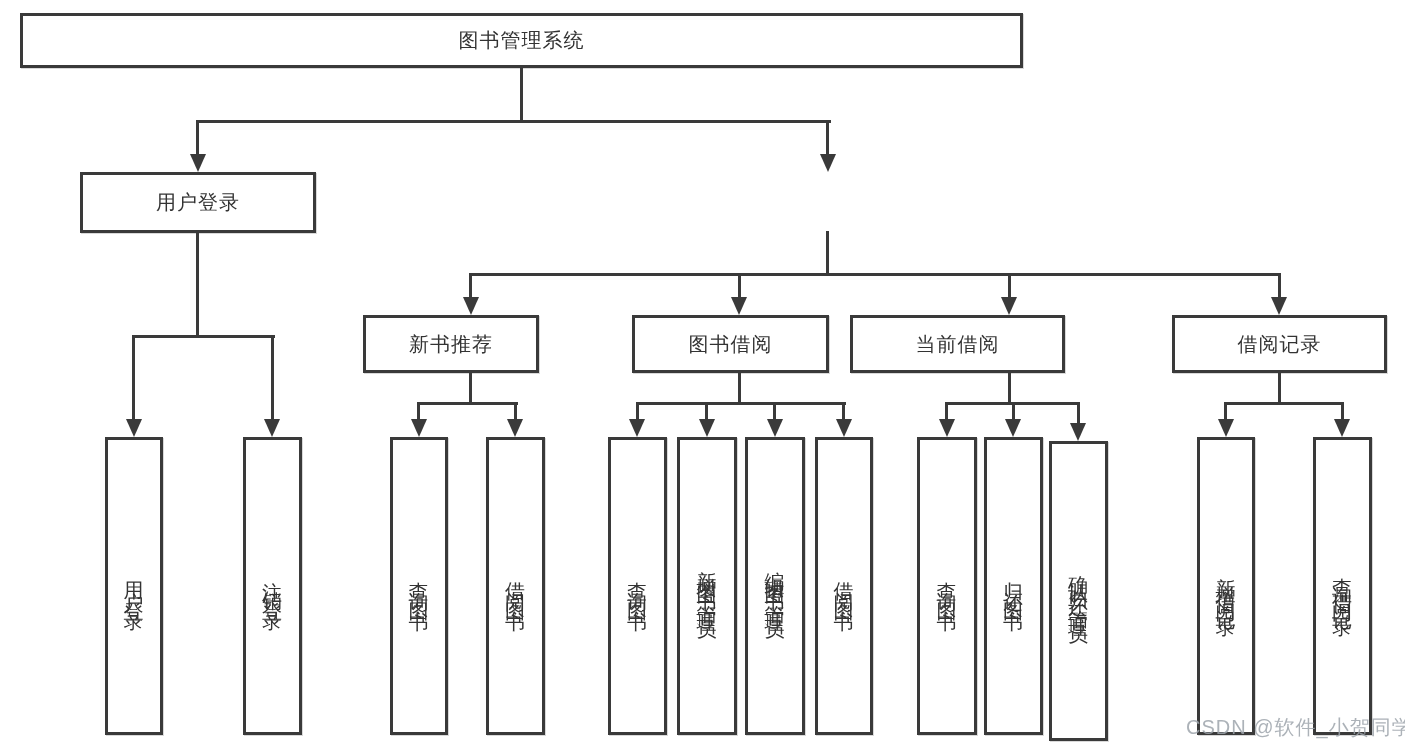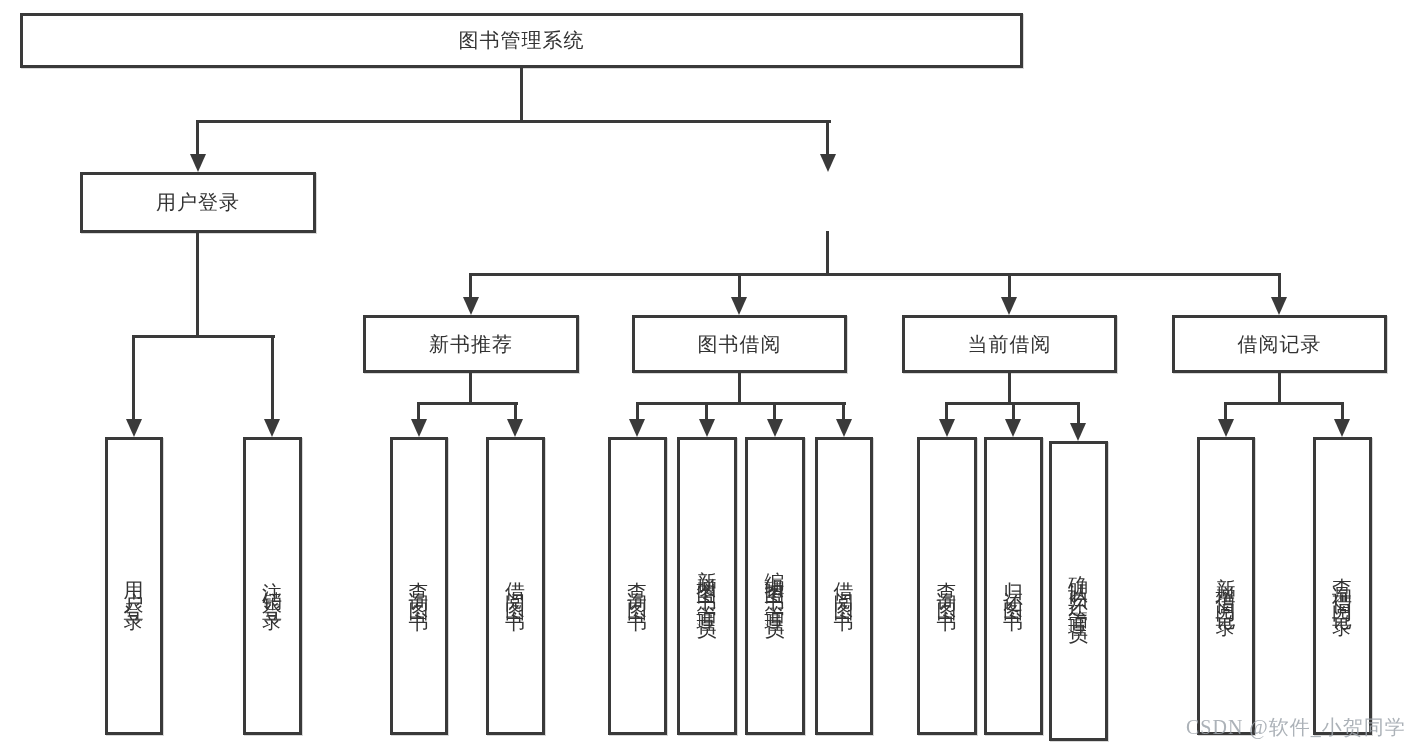--- a/index.html
+++ b/index.html
@@ -1,20 +1,20 @@
 <!DOCTYPE html>
 <html><head>
 <meta charset="utf-8">
 <style>
   html,body{margin:0;padding:0;background:#ffffff;}
   .canvas{
     position:relative;
     width:1405px;height:747px;
     background:#ffffff;
-    font-family:Liberation Serif, serif;
+    font-family:Liberation Sans, sans-serif;
     overflow:hidden;
   }
   .box{
     position:absolute;
     box-sizing:border-box;
     background:#ffffff;
     border:3px solid #3a3a3a;
     display:flex;
     align-items:center;
     justify-content:center;
@@ -50,23 +50,23 @@
 </style>
 </head>
 <body>
 
 <div class="canvas">
 
   <div class="box" style="left:20px;top:13px;width:1003px;height:55px">图书管理系统</div>
 
   <div class="box" style="left:80px;top:172px;width:236px;height:61px">用户登录</div>
 
-  <div class="box" style="left:363px;top:315px;width:216px;height:58px">新书推荐</div>
-  <div class="box" style="left:632px;top:315px;width:215px;height:58px">图书借阅</div>
-  <div class="box" style="left:902px;top:315px;width:215px;height:58px">当前借阅</div>
+  <div class="box" style="left:363px;top:315px;width:176px;height:58px">新书推荐</div>
+  <div class="box" style="left:632px;top:315px;width:197px;height:58px">图书借阅</div>
+  <div class="box" style="left:850px;top:315px;width:215px;height:58px">当前借阅</div>
   <div class="box" style="left:1172px;top:315px;width:215px;height:58px">借阅记录</div>
 
   <div class="box vbox" style="left:105px;top:437px;width:58px;height:298px">用户登录</div>
   <div class="box vbox" style="left:243px;top:437px;width:59px;height:298px">注销登录</div>
 
   <div class="box vbox" style="left:390px;top:437px;width:58px;height:298px">查询图书</div>
   <div class="box vbox" style="left:486px;top:437px;width:59px;height:298px">借阅图书</div>
 
   <div class="box vbox" style="left:608px;top:437px;width:59px;height:298px">查询图书</div>
   <div class="box vbox" style="left:677px;top:437px;width:60px;height:298px;letter-spacing:7px">新增图书（管理员）</div>

